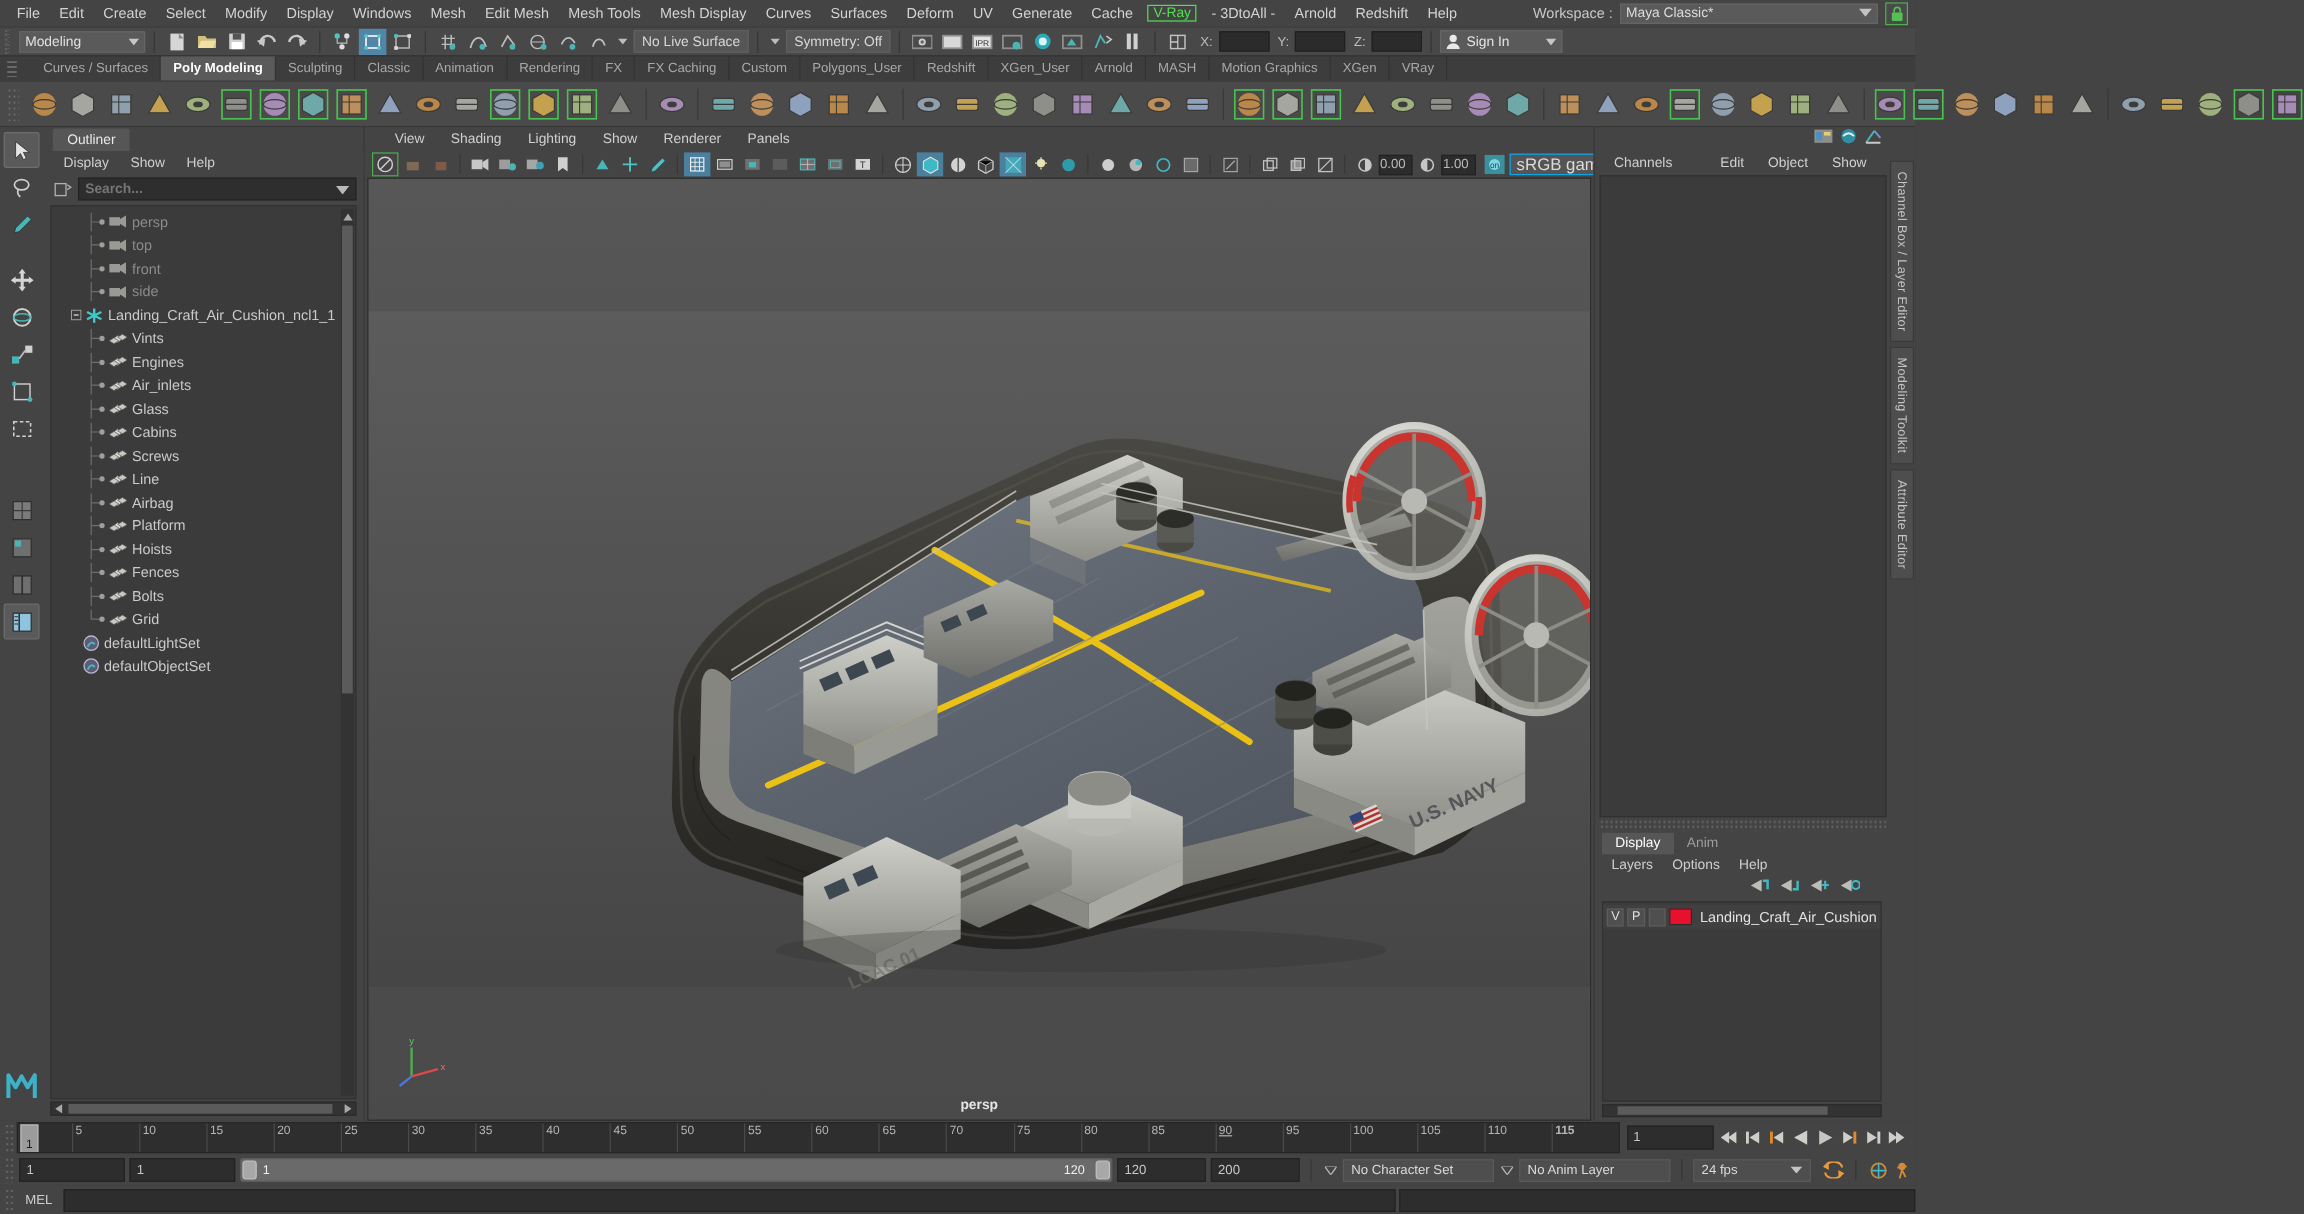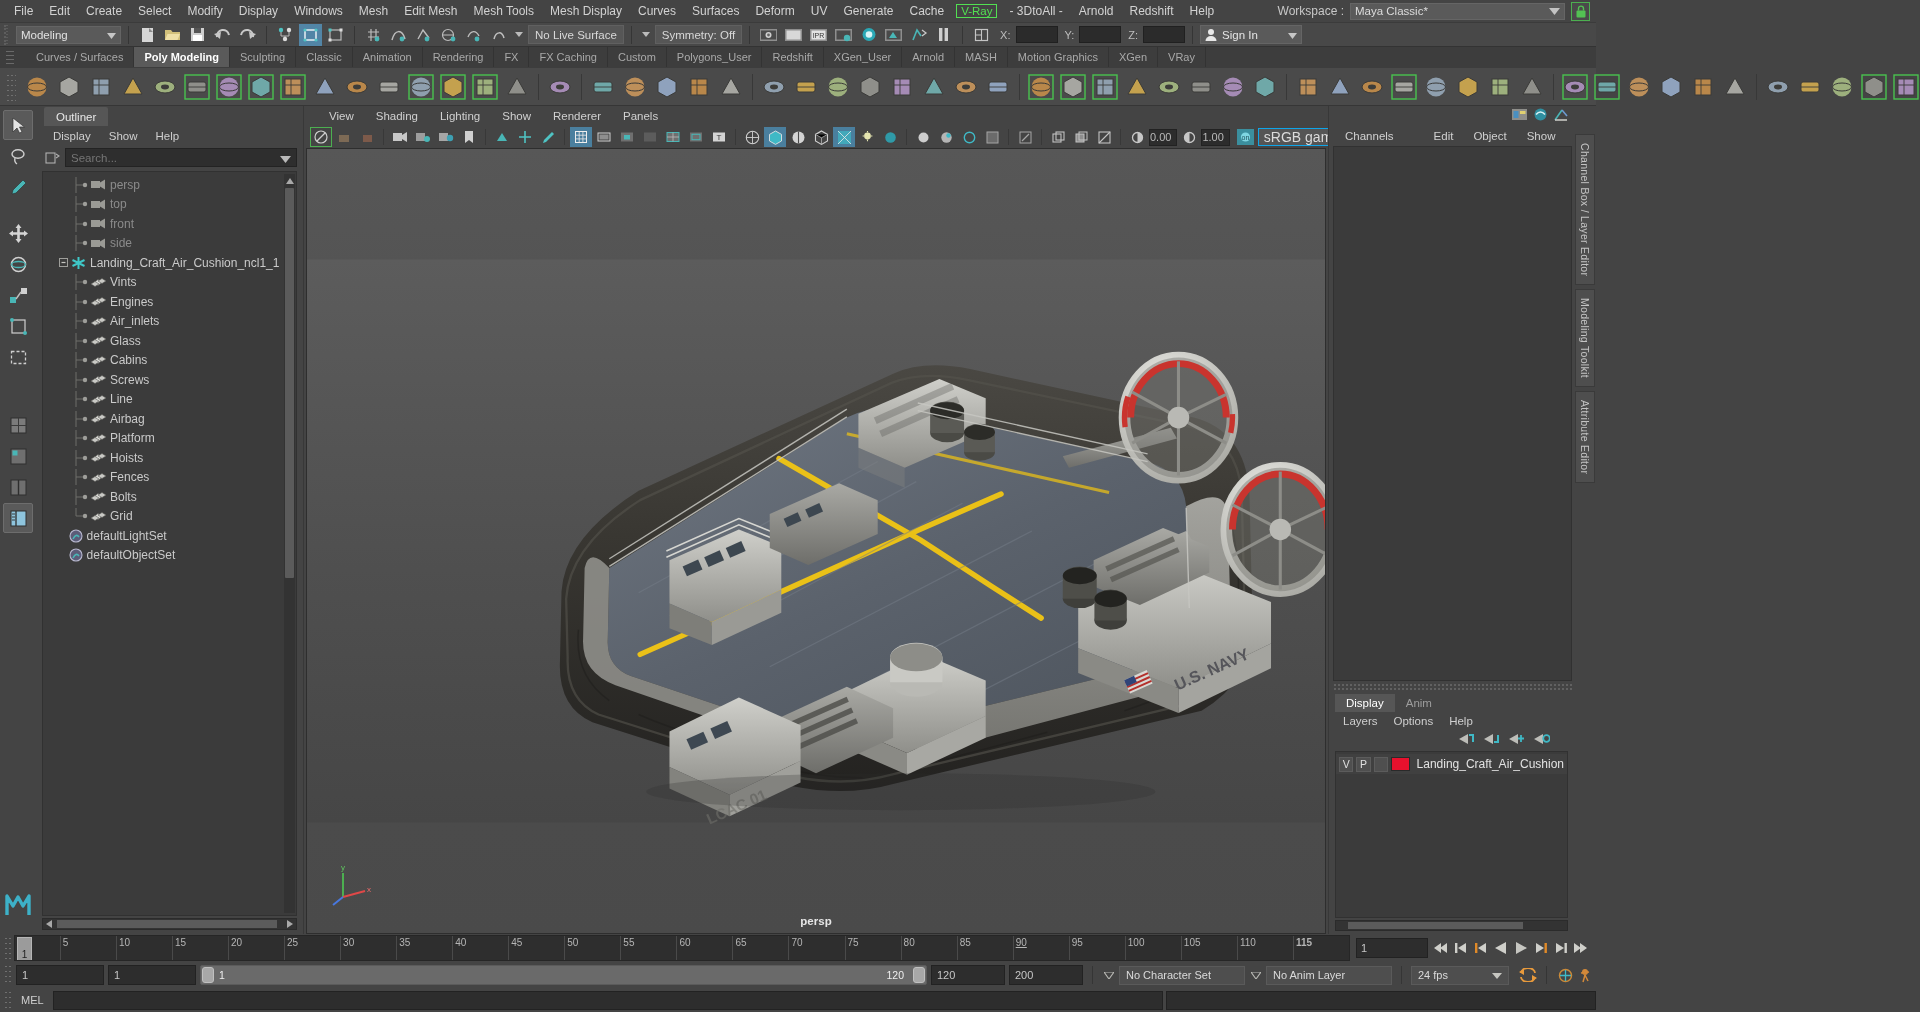--- a/index.html
+++ b/index.html
@@ -132,20 +132,21 @@
     height:21px;margin:2px 6px 3px 6px;display:flex;align-items:center;gap:3px;
   }
   .ol-search .sicon{ width:20px;height:18px;display:flex;align-items:center;justify-content:center;}
   .ol-searchbox{
     flex:1;height:19px;background:#2e2e2e;border:1px solid #232323;display:flex;align-items:center;
     padding:0 5px;
   }
   .ol-searchbox input{
     flex:1;background:transparent;border:none;outline:none;color:#8e8e8e;font-size:11.5px;
     font-family:"Liberation Sans", sans-serif;
+    font-weight:bold;
   }
   .ol-tree{
     flex:1;background:#3b3b3b;margin:0 6px 2px 6px;overflow:hidden;position:relative;
     border:1px solid #313131;
   }
   .ol-rows{ padding-top:3px; }
   .olrow{
     height:19.5px;display:flex;align-items:center;font-size:12px;color:#cacaca;
     padding-left:6px; white-space:nowrap; position:relative;
   }

